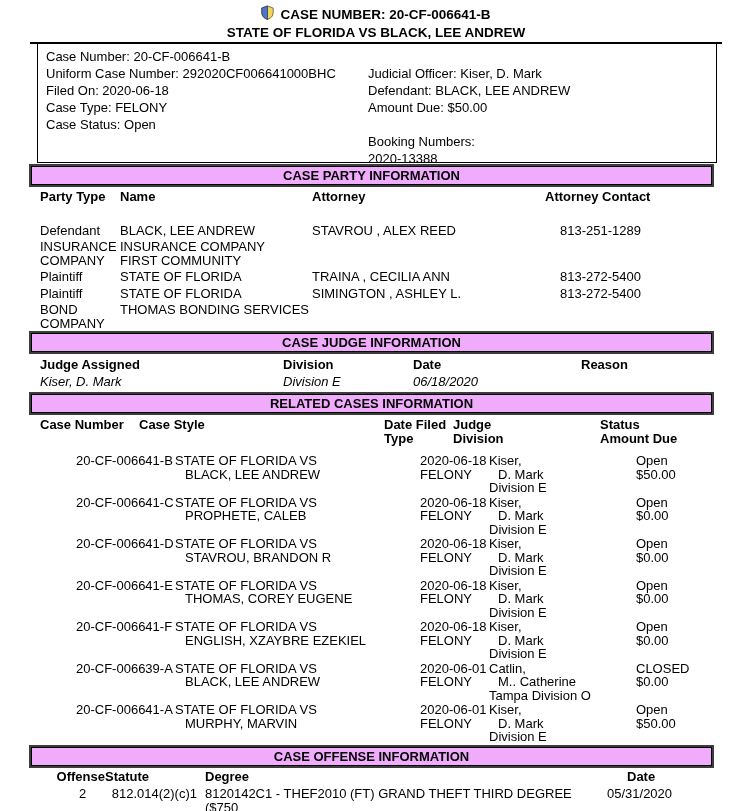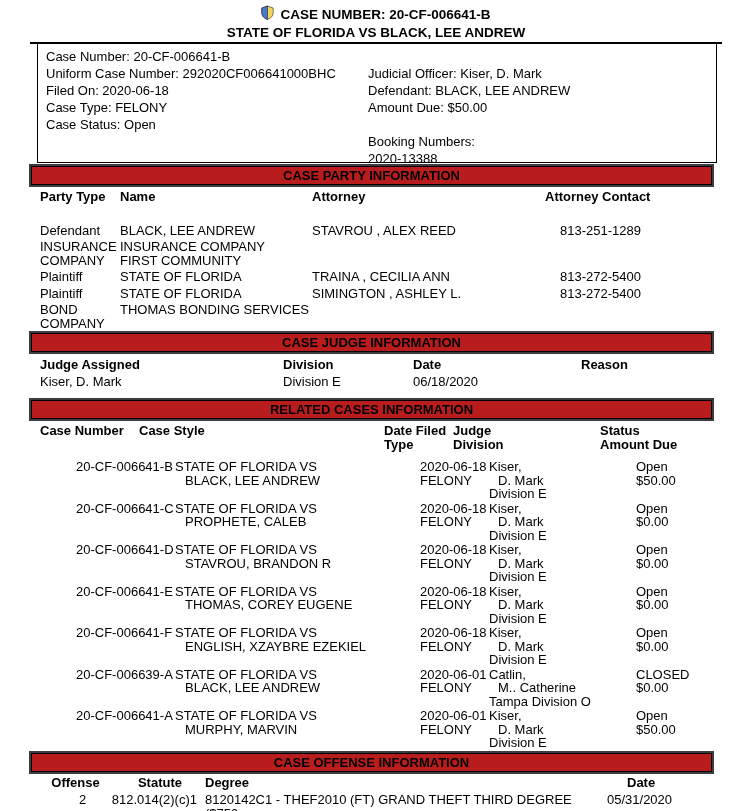--- a/index.html
+++ b/index.html
@@ -29,54 +29,54 @@
   }
   .details-left  { width:322px; }
   .details-right { flex:1; padding-top:17px; }
   .detail-line { line-height:17px; height:17px; white-space:nowrap; }
   .detail-spacer { height:17px; }
   
   .section-bar {
     margin:3px 16px 3px 1px;
     border:1px solid #000;
     outline:2px solid #3d3d3d;
-    background:#b91c1c;
+    background:#f0abfc;
     text-align:center;
     font-weight:bold; font-size:13px;
     line-height:15px; padding:1px 0;
   }
   
   .tbl { margin-left:10px; }
   .cell { line-height:13.5px; }
   .hdr { font-weight:bold; }
   .grid { display:grid; }
   .pre { white-space:pre-wrap; }
   .ind9  { padding-left:9px; }
   .ind10 { padding-left:10px; }
   
   .party-grid { grid-template-columns:80px 192px 233px 1fr; }
   .party-hdr  { margin:5px 0 20px 0; }
   .party-row  { margin-bottom:3px; }
   .party-contact { padding-left:15px; }
   
   .judge-grid { grid-template-columns:243px 130px 168px 1fr; }
   .judge-hdr  { margin:6px 0 3px 0; }
-  .judge-row  { margin-bottom:12px; }
+  .judge-row  { margin-bottom:6px;font-style:italic; }
   
   .rel-grid { grid-template-columns:99px 245px 69px 147px 1fr; }
   .rel-hdr  { margin:5px 0 9px 0; }
   .rel-row  { margin-bottom:1px;margin-left:36px; }
   
   .off-grid { grid-template-columns:65px 92px 401px 1fr; }
   .off-hdr  { margin:4px 0 4px 0; }
   .off-row  { margin-bottom:0; }
   .off-c1   { text-align:center; padding-left:20px; }
-  .off-c1h  { text-align:center; padding-left:6px; }
+  .off-c1h  { text-align:right; padding-left:6px; }
   .off-c2   { text-align:right; }
-  .off-c2h  { text-align:right; padding-right:15px; }
+  .off-c2h  { padding-right:15px; }
   .off-c3   { padding-left:8px; }
   .off-c4   { padding-left:9px; }
   .off-c4h  { padding-left:29px; }
 </style>
 </head>
 <body>
 
 <div class="page">
 
   <div class="doc-header">

